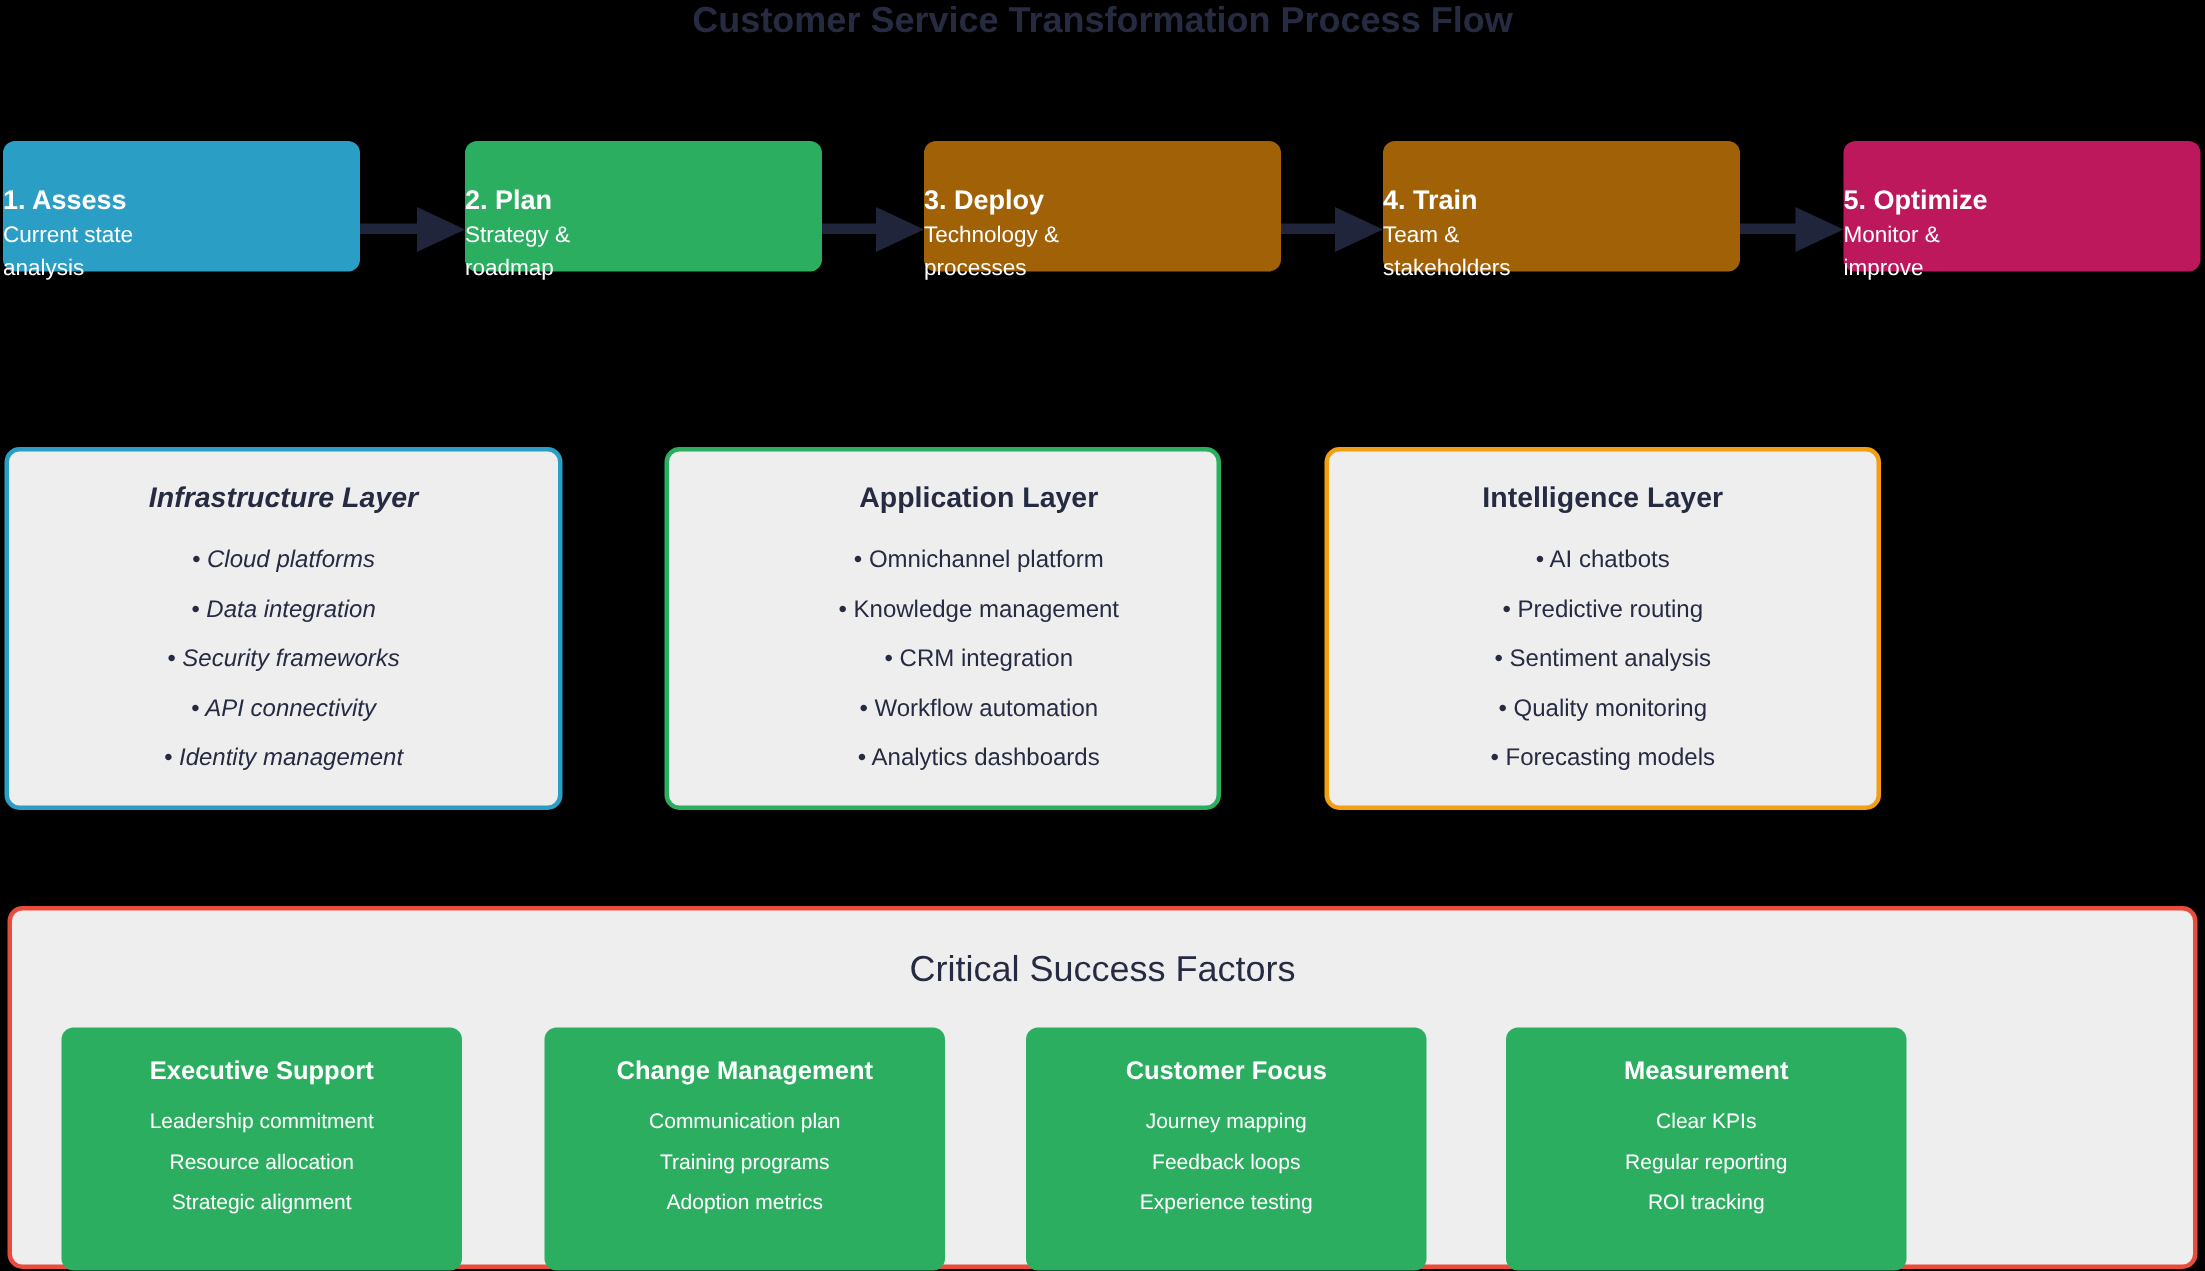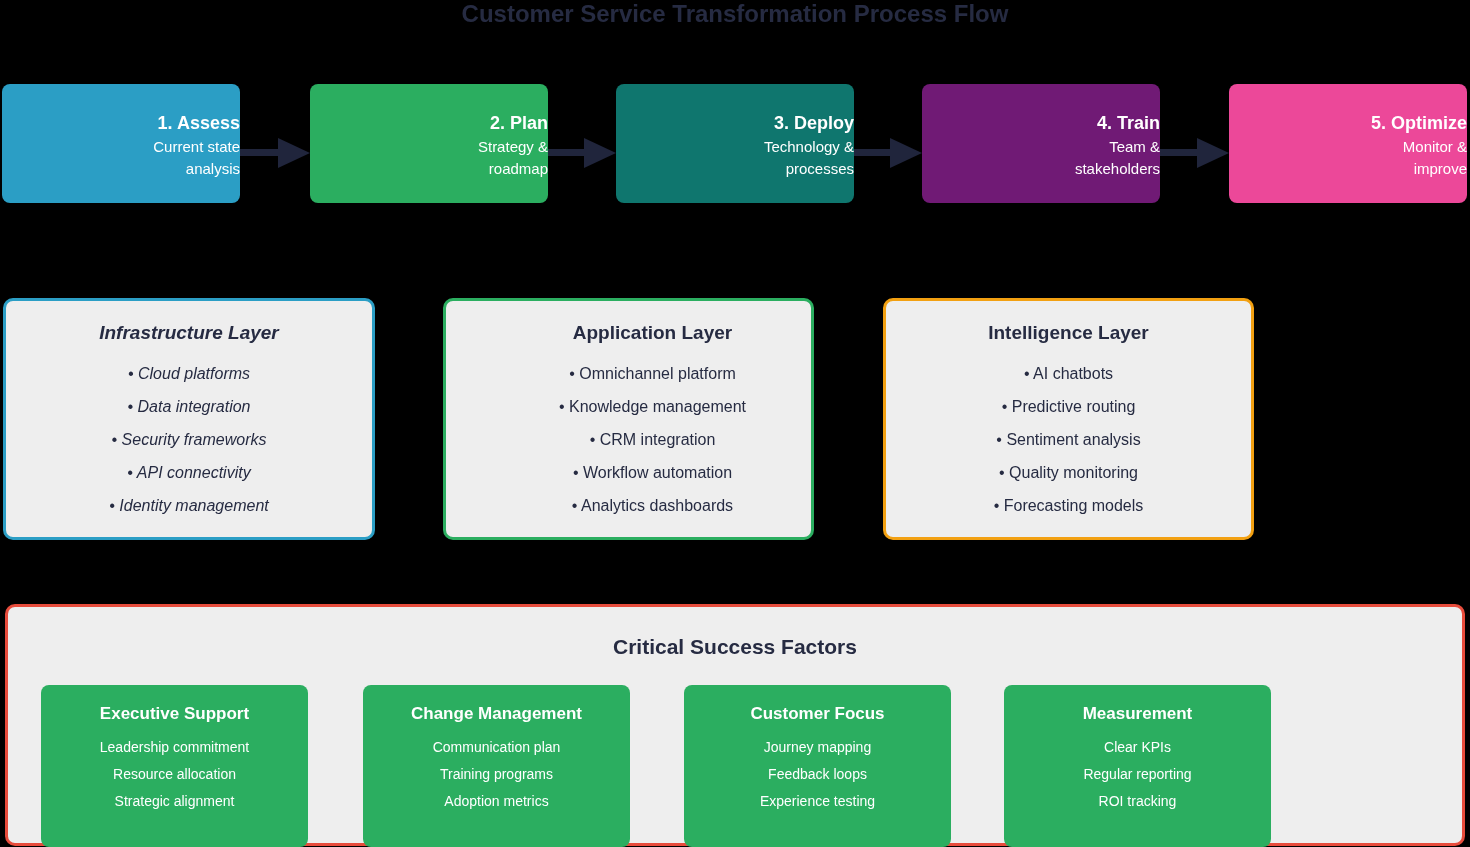--- a/index.html
+++ b/index.html
@@ -4,27 +4,27 @@
 <style>
   html,body{margin:0;padding:0;background:#000;}
   body{width:1470px;height:847px;overflow:hidden;font-family:"Liberation Sans",sans-serif;}
   .canvas{position:relative;width:1470px;height:847px;background:#000;}
 
   
   .main-title{position:absolute;top:1px;left:0;width:100%;margin:0;text-align:center;
     font-size:24px;font-weight:bold;color:#262B42;line-height:26px;}
 
   
-  .step{position:absolute;top:84px;width:238px;height:119px;border-radius:8px;
-    color:#fff;text-align:right;box-sizing:border-box;}
+  .step{position:absolute;top:94px;width:238px;height:87px;border-radius:8px;
+    color:#fff;text-align:left;box-sizing:border-box;}
   .s0{left:2px;background:#2B9EC5;}
   .s1{left:310px;background:#2BAE60;}
-  .s2{left:616px;background:#0f766e;}
-  .s3{left:922px;background:#701a75;}
-  .s4{left:1229px;background:#ec4899;}
+  .s2{left:616px;background:#a16207;}
+  .s3{left:922px;background:#a16207;}
+  .s4{left:1229px;background:#be185d;}
   .step-title{margin-top:28px;font-size:18px;font-weight:bold;line-height:22px;}
   .step-sub{font-size:15px;line-height:22px;margin-top:2px;}
 
   
   .arrow{position:absolute;top:138px;height:30px;}
   .arrow .shaft{position:absolute;left:0;right:28px;top:11px;height:7px;background:#20253C;}
   .arrow::after{content:"";position:absolute;right:0;top:0;width:0;height:0;
     border-top:15px solid transparent;border-bottom:15px solid transparent;border-left:32px solid #20253C;}
   .a0{left:240px;width:70px;}
   .a1{left:548px;width:68px;}
@@ -38,21 +38,21 @@
   .l1{left:443px;width:371px;border-color:#2BAE60;padding-left:48px;}
   .l2{left:883px;width:371px;border-color:#F2A011;}
   .layer h2{margin:20px 0 0;font-size:19px;line-height:23px;font-weight:bold;}
   .layer ul{list-style:none;margin:13px 0 0;padding:0;font-size:16px;}
   .layer li{line-height:33px;}
   .layer li::before{content:"• ";}
 
   
   .csf{position:absolute;left:5px;top:604px;width:1460px;height:242px;background:#EEEEEE;
     border:3px solid #E74C3C;border-radius:10px;box-sizing:border-box;color:#262B42;}
-  .csf h2{margin:27px 0 0;text-align:center;font-size:21px;line-height:25px;font-weight:bold;}
+  .csf h2{margin:27px 0 0;text-align:center;font-size:24px;line-height:25px;font-weight:normal;}
   .factor{position:absolute;top:78px;width:267px;height:162px;background:#2BAE60;
     border-radius:8px;color:#fff;text-align:center;}
   .f0{left:33px;} .f1{left:355px;} .f2{left:676px;} .f3{left:996px;}
   .factor h3{margin:18px 0 0;font-size:17px;font-weight:bold;line-height:21px;}
   .factor .items{margin-top:10px;font-size:14px;line-height:27px;}
 </style>
 </head>
 <body>
 
 <div class="canvas">

